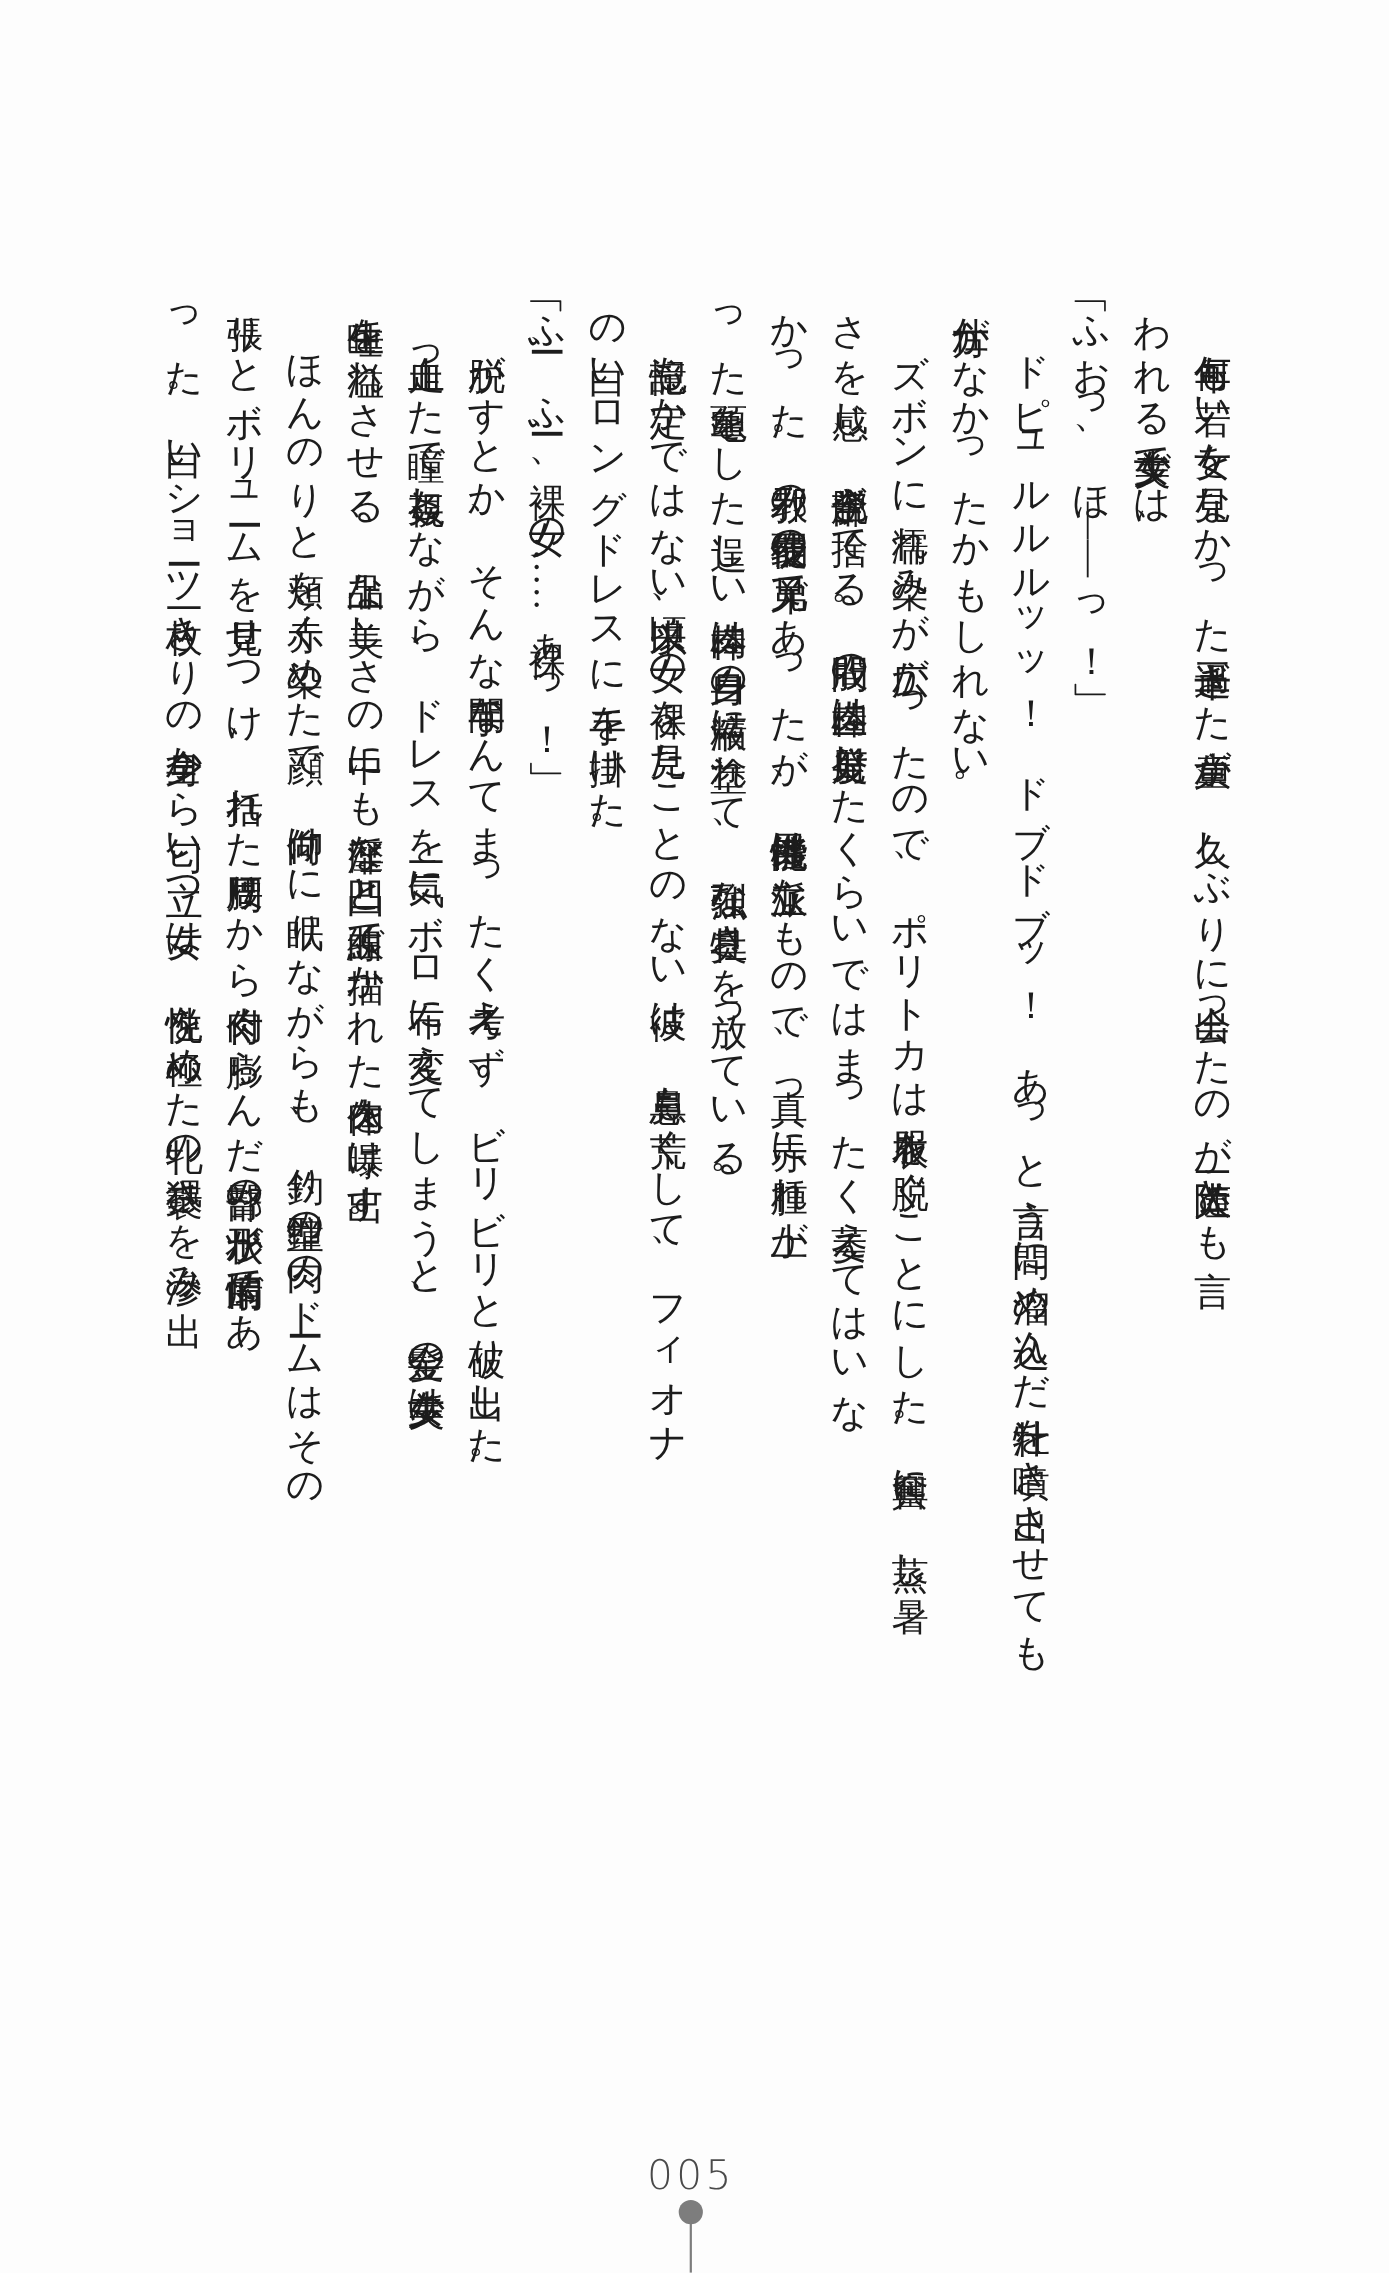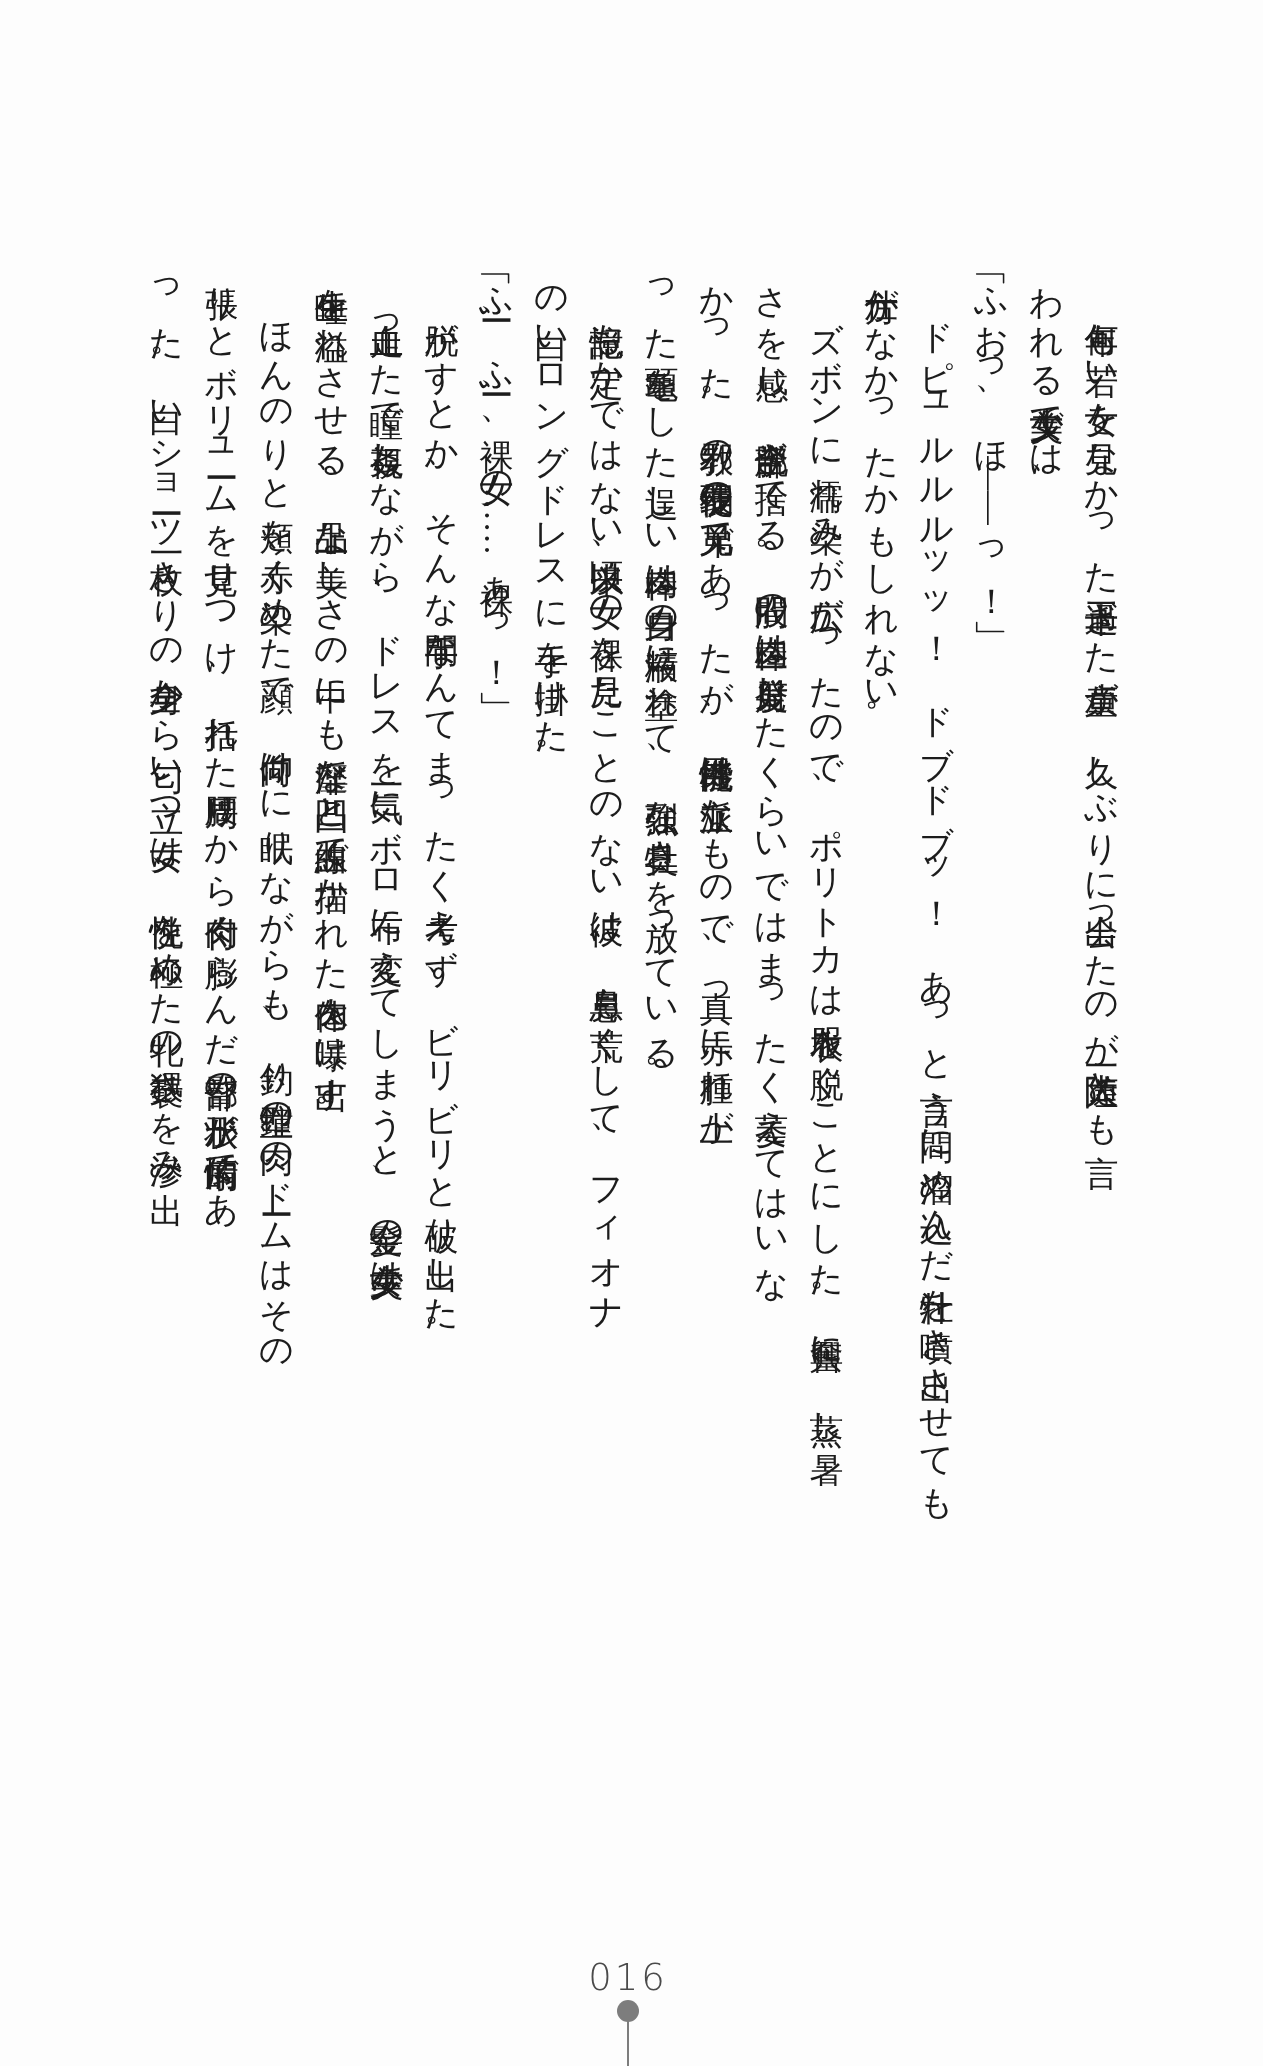--- a/index.html
+++ b/index.html
@@ -81,15 +81,15 @@
   <p>の白いロングドレスに手を掛けた。</p>
   <p>「ふー、ふー、裸、女の……裸ぁっ！」</p>
   <p>　脱がすとか、そんな手間なんてまったく考えず、ビリビリと破り出した。</p>
   <p>　血走った瞳で視姦しながら、ドレスを一気にボロ布に変えてしまうと、金髪の美少女は、</p>
   <p>生唾を溢れさせる、上品な美しさの中にも淫靡な凹凸と曲線で描かれた肉体を曝け出す。</p>
   <p>　ほんのりと頬を赤く染めた顔で、仰向けに眠りながらも、釣り鐘型の肉のドームはその</p>
   <p>張りとボリュームを見せつけ、括れた腰周りから肉付く膨らんだ臀部の形状が扇情的であ</p>
   <p>った。白いショーツ一枚きりの全身から匂い立つ女は、性悦を極めた牝の猥褻さを滲み出</p>
 </div>
 
-<div class="page-number">016</div>
+<div class="page-number">005</div>
 <div class="marker-dot"></div>
 <div class="marker-line"></div>
 
 </body></html>

